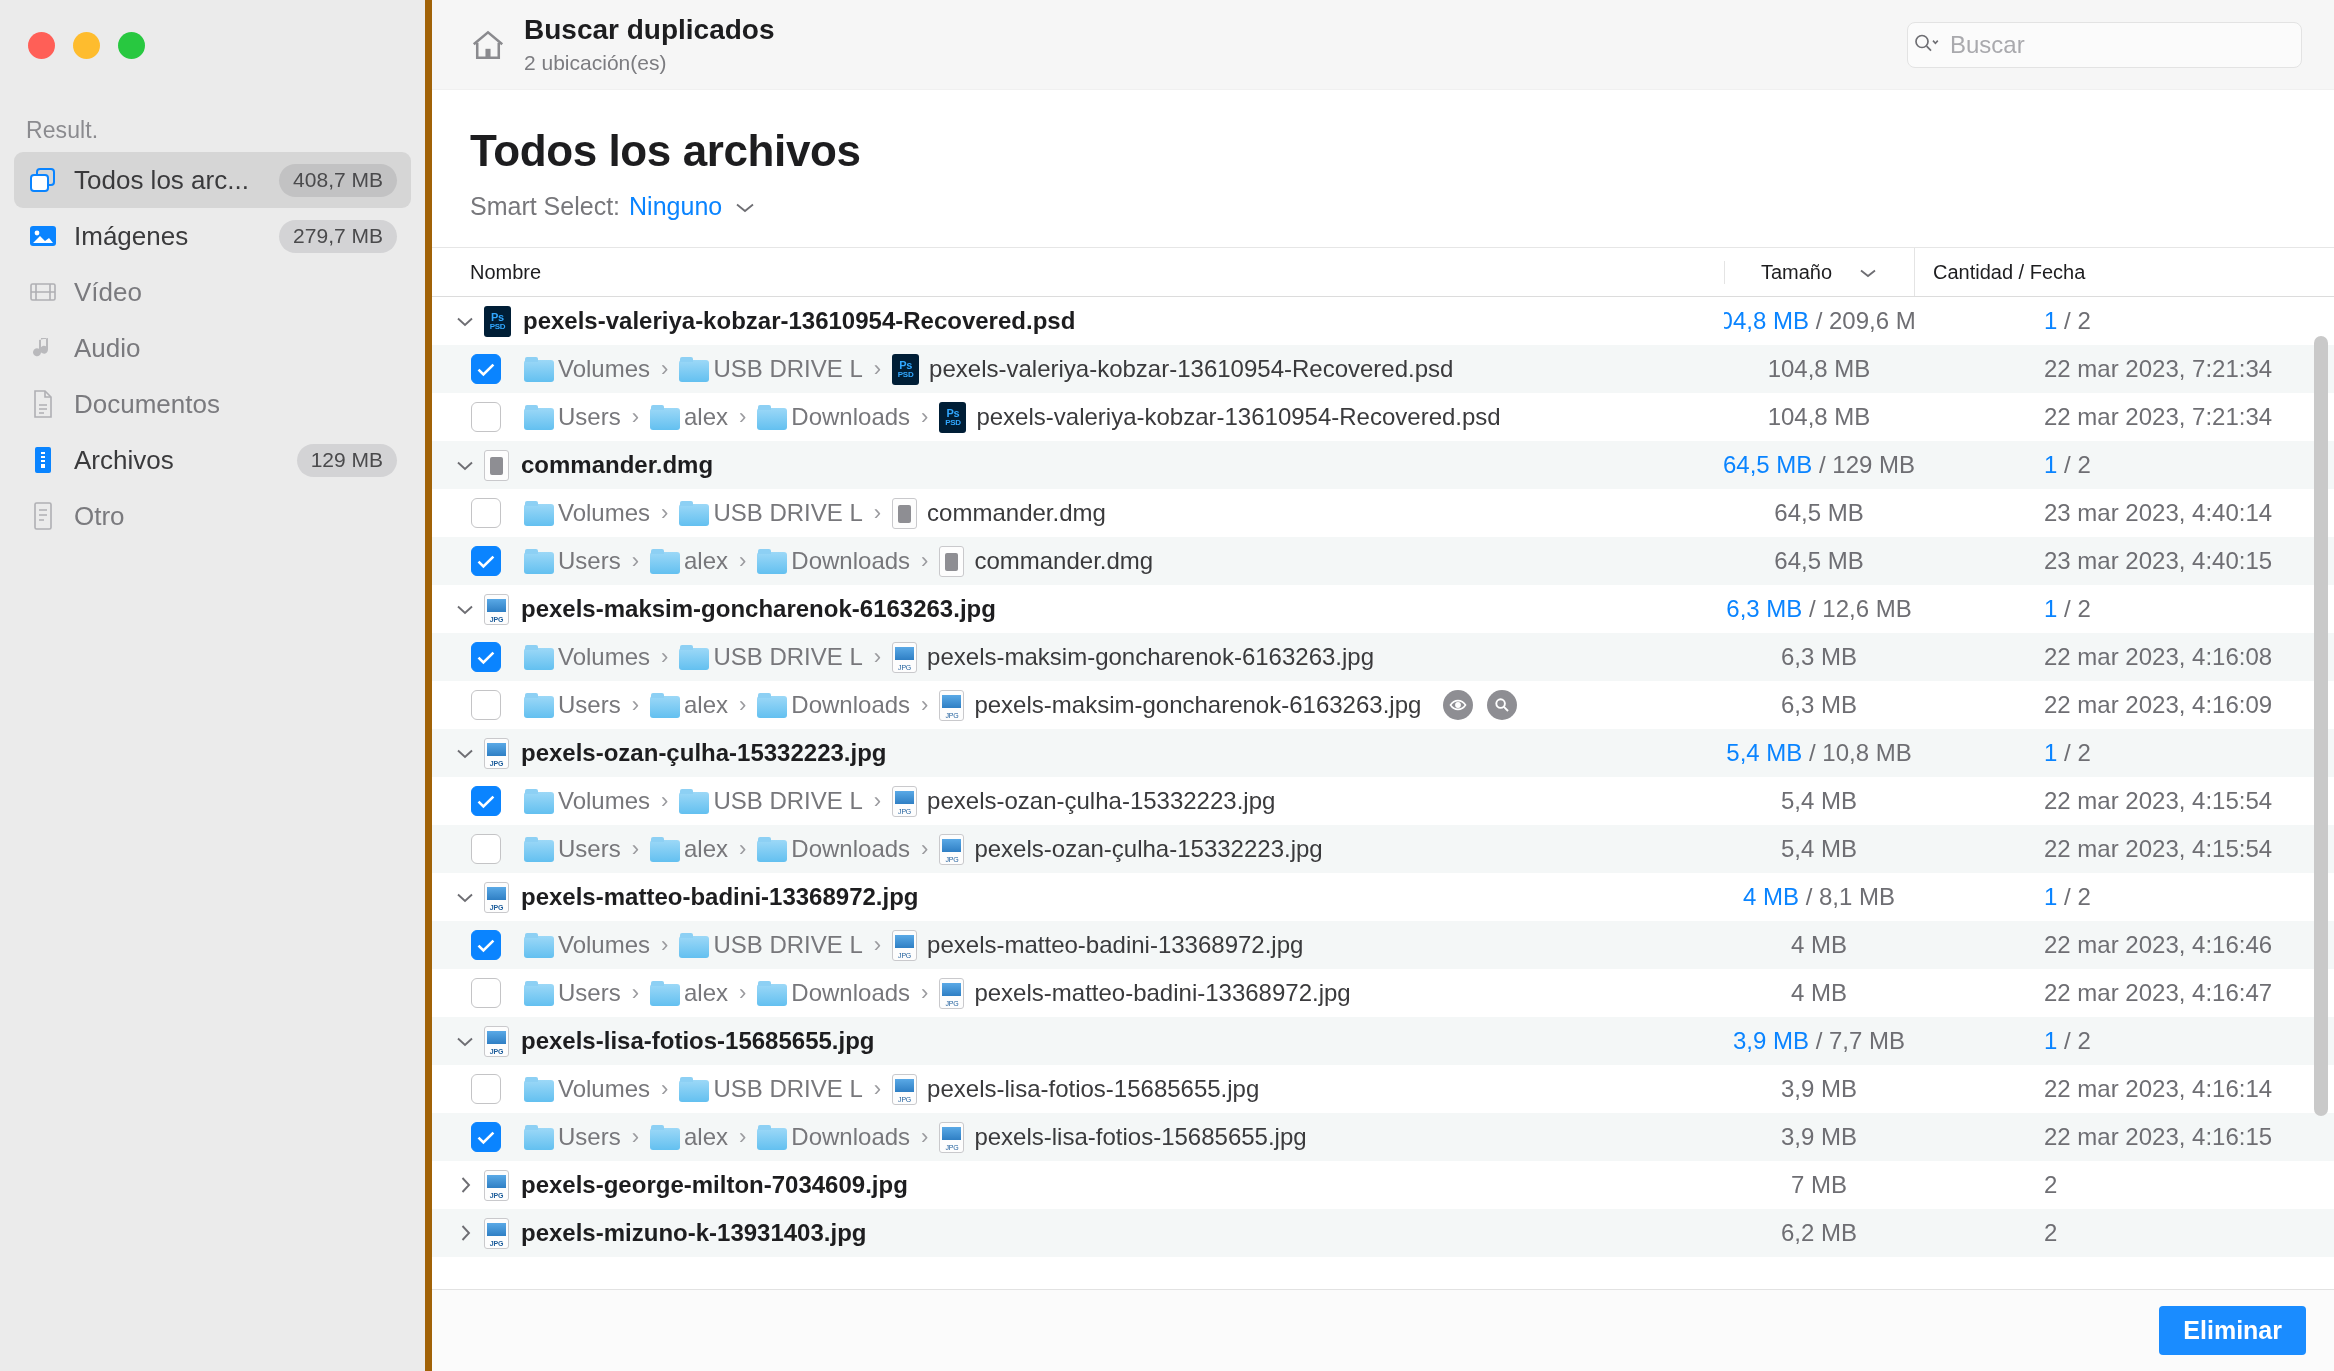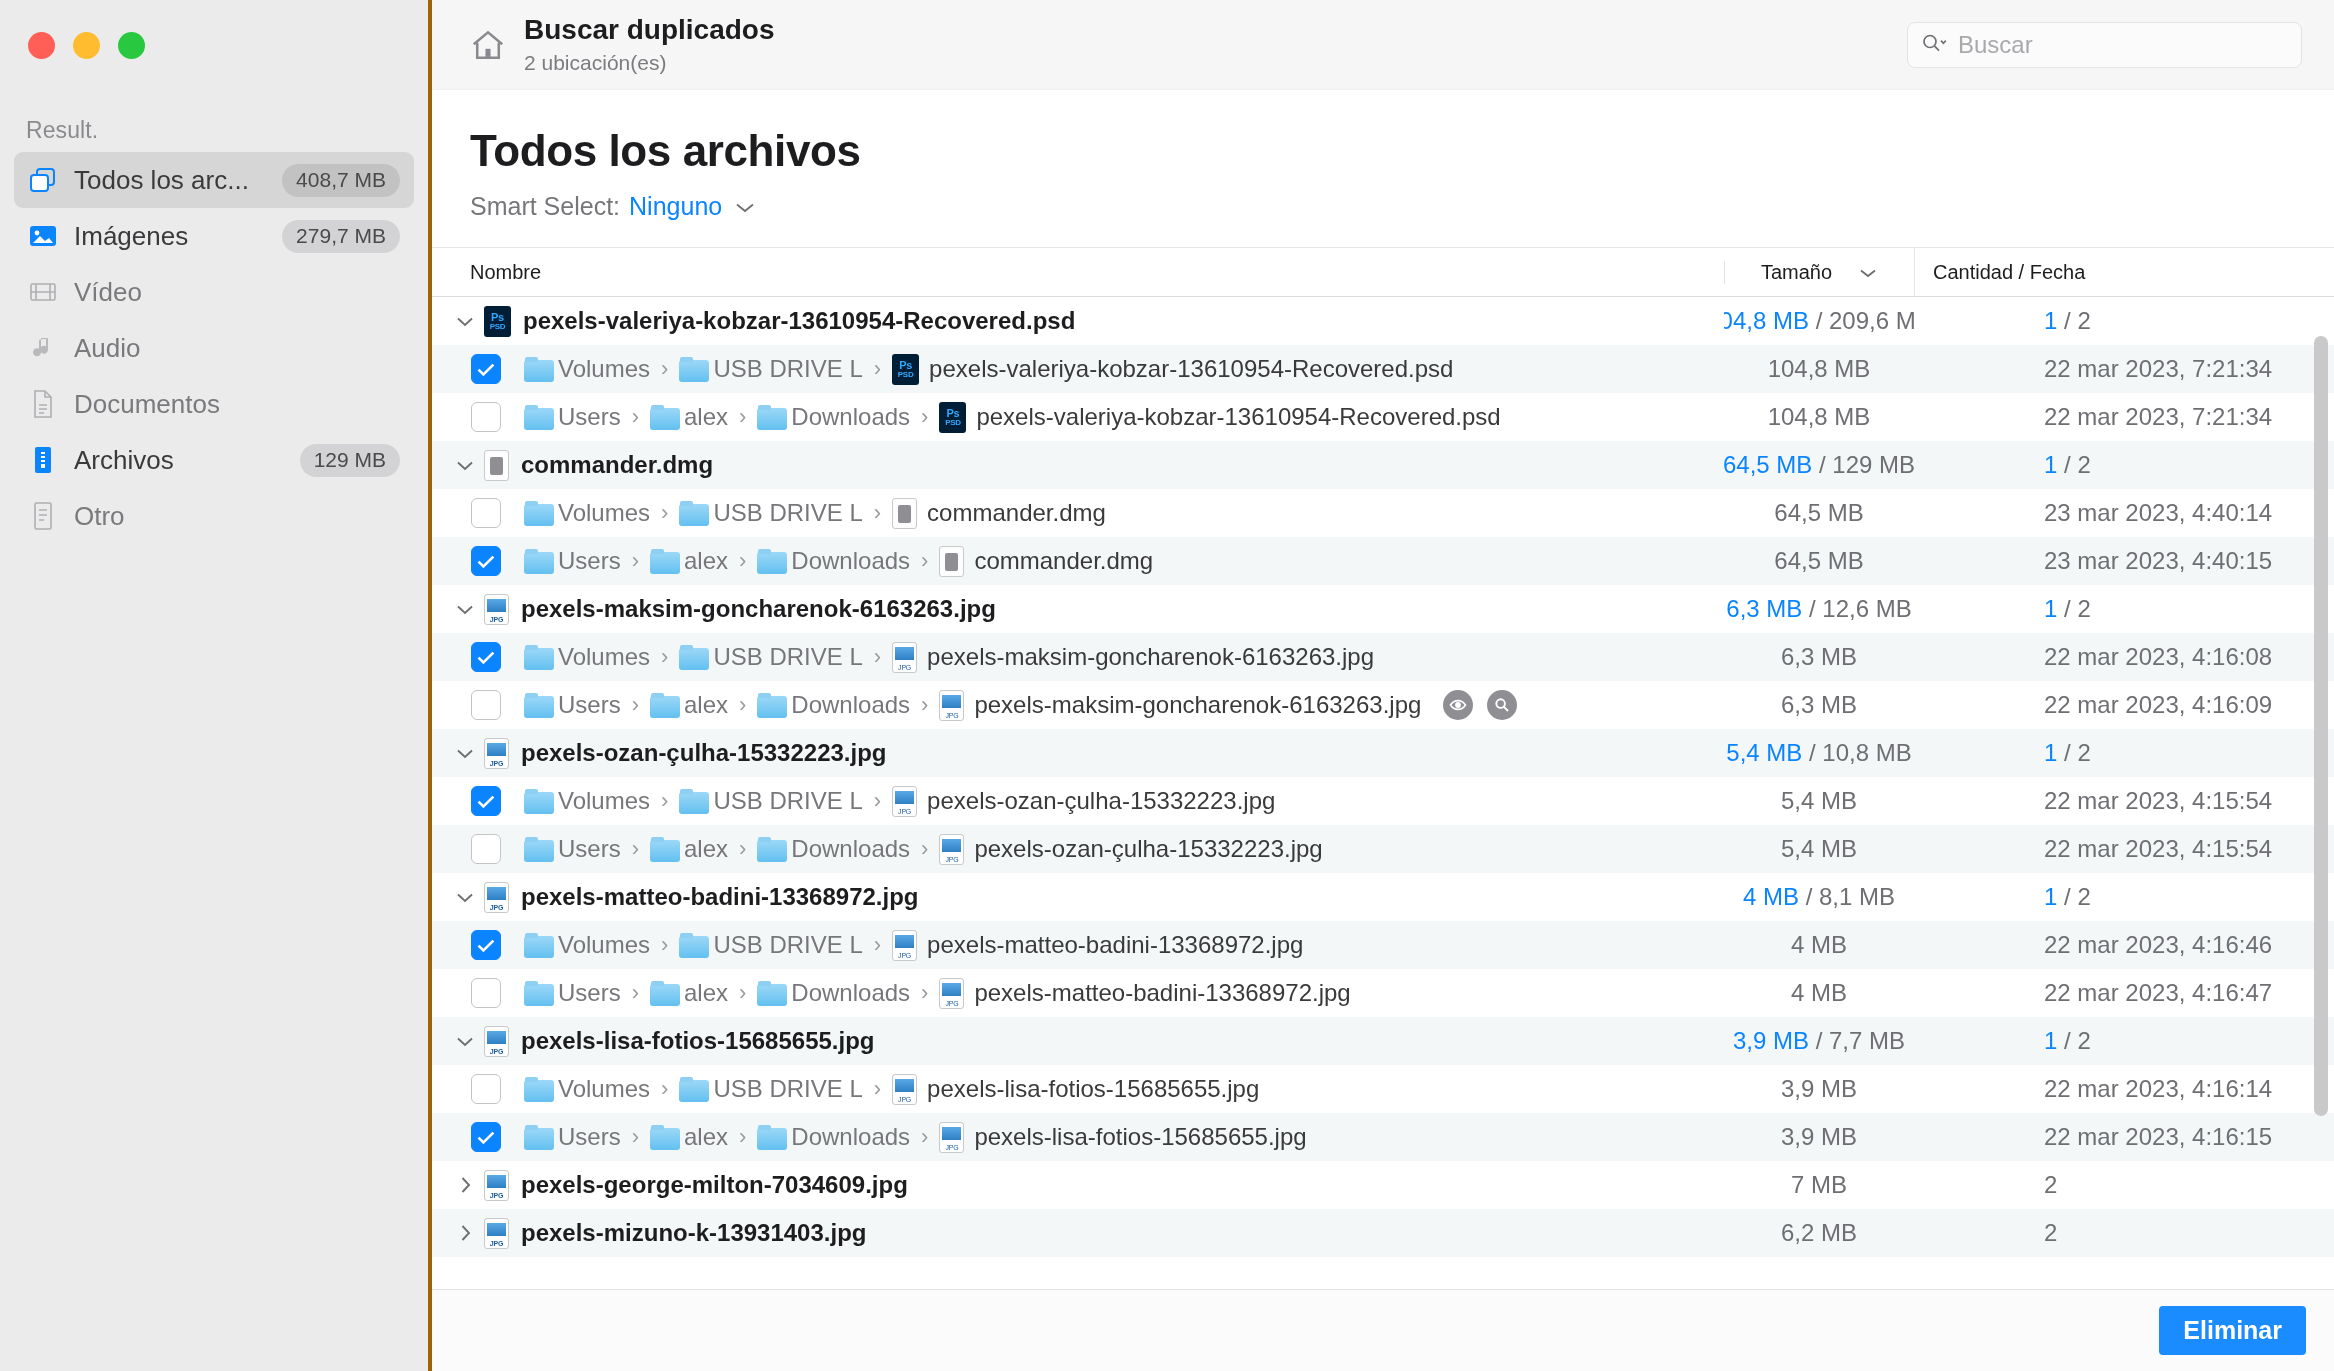--- a/index.html
+++ b/index.html
@@ -9,21 +9,21 @@
     background: #ffffff;
     overflow: hidden;
     -webkit-font-smoothing: antialiased;
   }
   .window { display: flex; width: 2334px; height: 1371px; position: relative; }
 
   
   .sidebar {
     width: 432px; height: 1371px;
     background: #ebebeb;
-    border-right: 4px solid #a16207;
+    border-right: 7px solid #a16207;
     flex: 0 0 432px;
     position: relative;
   }
   .traffic {
     display: flex; align-items: center; gap: 18px;
     padding: 32px 0 0 28px;
   }
   .dot { width: 27px; height: 27px; border-radius: 50%; }
   .dot.red    { background: #ff5f57; }
   .dot.yellow { background: #febc2e; }
@@ -65,21 +65,21 @@
   .home-icon { width: 56px; flex: 0 0 56px; display: flex; justify-content: center; }
   .toolbar-titles { margin-left: 8px; }
   .toolbar-title { font-size: 28px; font-weight: 700; color: #1d1d1f; line-height: 1.15; }
   .toolbar-sub { font-size: 21px; color: #7c7c80; margin-top: 4px; }
   .toolbar-spacer { flex: 1 1 auto; }
   .search-box {
     width: 395px; height: 46px;
     border: 1px solid #e3e3e3; border-radius: 8px;
     background: #fbfbfb;
     display: flex; align-items: center; gap: 8px;
-    padding: 0 12px;
+    padding: 0 4px;
   }
   .search-box input {
     border: none; outline: none; background: transparent;
     font-family: "Liberation Sans", sans-serif;
     font-size: 24px; color: #3a3a3c; width: 100%;
   }
   .search-box input::placeholder { color: #a9a9ad; }
 
   .page-head { padding: 36px 0 0 38px; }
   .page-title { font-size: 44px; font-weight: 700; color: #1d1d1f; letter-spacing: -.4px; }

